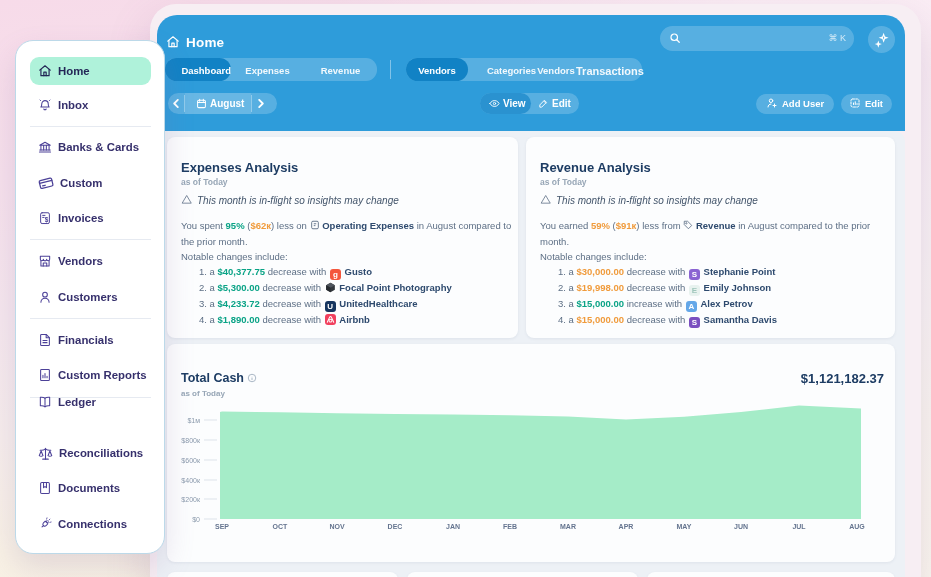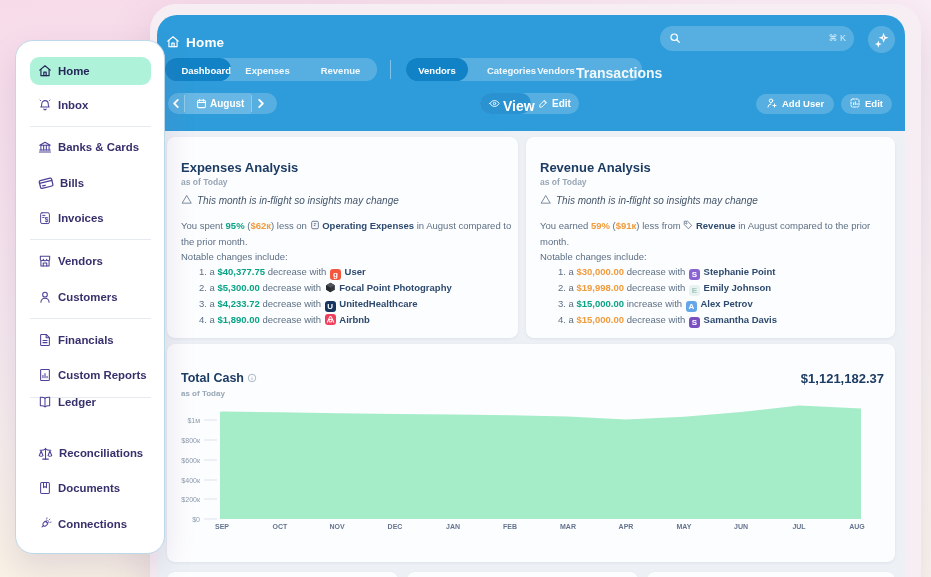--- a/index.html
+++ b/index.html
@@ -91,21 +91,21 @@
 <div class="abs seg-active" style="left:165px;top:58px;width:66px;height:23px"></div>
 <div class="abs wtxt" style="left:165px;top:64.5px;width:66px;text-align:right;font-size:9.5px">Dashboard</div>
 <div class="abs wtxt" style="left:231px;top:64.5px;width:73px;text-align:center;font-size:9.5px;color:rgba(255,255,255,0.92)">Expenses</div>
 <div class="abs wtxt" style="left:304px;top:64.5px;width:73px;text-align:center;font-size:9.5px;color:rgba(255,255,255,0.92)">Revenue</div>
 <div class="abs" style="left:390px;top:60px;width:1px;height:19px;background:rgba(255,255,255,0.4)"></div>
 <div class="hpill" style="left:406px;top:58px;width:236px;height:23px"></div>
 <div class="abs seg-active" style="left:406px;top:58px;width:62px;height:23px"></div>
 <div class="abs wtxt" style="left:406px;top:64.5px;width:62px;text-align:center;font-size:9.5px">Vendors</div>
 <div class="abs wtxt" style="left:468px;top:64.5px;width:68px;text-align:right;font-size:9.5px;color:rgba(255,255,255,0.92)">Categories</div>
 <div class="abs wtxt" style="left:536px;top:64.5px;width:40px;text-align:center;font-size:9.5px;color:rgba(255,255,255,0.92)">Vendors</div>
-<div class="abs wtxt" style="left:576px;top:64.5px;width:66px;text-align:center;font-size:14px;color:rgba(255,255,255,0.92)">Transactions</div>
+<div class="abs wtxt" style="left:576px;top:64.5px;width:66px;text-align:center;font-size:11px;color:rgba(255,255,255,0.92)">Transactions</div>
 
 <div class="hpill" style="left:168px;top:93px;width:109px;height:21px;border-radius:10.5px"></div>
 <div class="abs" style="left:184px;top:95px;width:1px;height:17px;background:rgba(255,255,255,0.35)"></div>
 <div class="abs" style="left:251px;top:95px;width:1px;height:17px;background:rgba(255,255,255,0.35)"></div>
 <div class="abs" style="left:185px;top:93px;width:66px;height:21px;background:rgba(255,255,255,0.10)"></div>
 <svg class="abs" style="left:172px;top:99px" width="8" height="9" viewBox="0 0 8 10" fill="none" stroke="#fff" stroke-width="2" stroke-linecap="round" stroke-linejoin="round">
     <path d="M6 1 2 5l4 4"></path>
   </svg>
 <svg class="abs" style="left:257px;top:99px" width="8" height="9" viewBox="0 0 8 10" fill="none" stroke="#fff" stroke-width="2" stroke-linecap="round" stroke-linejoin="round">
     <path d="m2 1 4 4-4 4"></path>
@@ -115,21 +115,21 @@
     <path d="M8 2.5V7M16 2.5V7M3.5 10h17"></path>
   </svg>
 <div class="abs wtxt" style="left:210px;top:98px;font-size:10px">August</div>
 
 <div class="hpill" style="left:480px;top:93px;width:99px;height:21px;border-radius:10.5px"></div>
 <div class="abs" style="left:480px;top:93px;width:51px;height:21px;background:#2a92d0;border-radius:10.5px"></div>
 <svg class="abs" style="left:489px;top:98px" width="11" height="11" viewBox="0 0 24 24" fill="none" stroke="#fff" stroke-width="2" stroke-linecap="round" stroke-linejoin="round">
     <path d="M2 12s3.5-6.5 10-6.5S22 12 22 12s-3.5 6.5-10 6.5S2 12 2 12Z"></path>
     <circle cx="12" cy="12" r="2.6"></circle>
   </svg>
-<div class="abs wtxt" style="left:503px;top:98px;font-size:14px">View</div>
+<div class="abs wtxt" style="left:503px;top:98px;font-size:10px">View</div>
 <svg class="abs" style="left:538px;top:98px" width="11" height="11" viewBox="0 0 24 24" fill="none" stroke="#fff" stroke-width="2" stroke-linecap="round" stroke-linejoin="round">
     <path d="M14.5 5.5 18.5 9.5 8 20H4v-4Z"></path>
     <path d="m13 7 4 4"></path>
   </svg>
 <div class="abs wtxt" style="left:552px;top:98px;font-size:10px">Edit</div>
 
 <div class="hpill" style="left:756px;top:93.5px;width:78px;height:20.5px;border-radius:10.25px"></div>
 <svg class="abs" style="left:766px;top:97px" width="12" height="12" viewBox="0 0 24 24" fill="none" stroke="#fff" stroke-width="2" stroke-linecap="round" stroke-linejoin="round">
     <circle cx="10" cy="7.5" r="3.5"></circle>
     <path d="M4 20c0-3.3 2.7-6 6-6"></path>
@@ -171,21 +171,21 @@
   <span>Banks &amp; Cards</span>
 </div>
 <div class="sideitem" style="top:169px">
   <svg width="16" height="16" viewBox="0 0 24 24" fill="none" stroke="#4c4198" stroke-width="1.9" stroke-linecap="round" stroke-linejoin="round">
       <g transform="rotate(-14 12 12)">
         <rect x="2.5" y="6.5" width="19" height="12" rx="2"></rect>
         <path d="M2.5 10.2h19"></path>
         <path d="M6 15h4"></path>
       </g>
     </svg>
-  <span>Bills</span>
+  <span>Custom</span>
 </div>
 <div class="sideitem" style="top:204px">
   <svg width="14" height="14" viewBox="0 0 24 24" fill="none" stroke="#4c4198" stroke-width="1.7" stroke-linecap="round" stroke-linejoin="round">
       <rect x="4.5" y="3" width="15" height="18.5" rx="2.5"></rect>
       <path d="M8 7.5h4M8 11h2.5"></path>
       <text x="11.5" y="19" font-family="Liberation Sans, sans-serif" font-size="11" font-weight="bold" fill="#4c4198" stroke="none">$</text>
     </svg>
   <span>Invoices</span>
 </div>
 <div class="sdiv" style="top:239px"></div>
@@ -265,21 +265,21 @@
 <div class="abs asof" style="left:181px;top:177px">as of Today</div>
 <svg class="abs" style="left:181px;top:194px" width="11" height="11" viewBox="0 0 24 24" fill="none" stroke="#64748b" stroke-width="1.8" stroke-linecap="round" stroke-linejoin="round">
     <path d="M12 4 2.5 20h19Z"></path>
   </svg>
 <div class="abs note" style="left:197px;top:195px">This month is in-flight so insights may change</div>
 <div class="abs body10" style="left:181px;top:218px;width:345px;line-height:15.6px;white-space:nowrap">You spent <span class="teal">95%</span> (<span class="orange">$62к</span>) less on <svg width="10" height="10" viewBox="0 0 24 24" fill="none" stroke="#5d6f85" stroke-width="2.2" style="vertical-align:-1px">
       <rect x="4" y="3" width="16" height="18" rx="3"></rect>
       <path d="M9 9h6M9 13.5h4"></path>
     </svg> <span class="bname">Operating Expenses</span> in August compared to<br>the prior month.<br>Notable changes include:</div>
 <div class="abs body10" style="left:199px;top:264px;line-height:15.5px">
-  1. a <span class="teal">$40,377.75</span> decrease with <span class="badge" style="background:#f4573d">g</span> <span class="bname">User</span><br>
+  1. a <span class="teal">$40,377.75</span> decrease with <span class="badge" style="background:#f4573d">g</span> <span class="bname">Gusto</span><br>
   2. a <span class="teal">$5,300.00</span> decrease with <span class="badge" style="background:#fff"><svg width="11" height="11" viewBox="0 0 24 24" style="display:block">
         <path d="M12 1.5 21.5 7v10L12 22.5 2.5 17V7Z" fill="#32373d"></path>
         <path d="M12 1.5 21.5 7 12 12.5 2.5 7Z" fill="#50565e"></path>
         <path d="M12 12.5V22.5L2.5 17V7Z" fill="#272b30"></path>
       </svg></span> <span class="bname">Focal Point Photography</span><br>
   3. a <span class="teal">$4,233.72</span> decrease with <span class="badge" style="background:#16355f">U</span> <span class="bname">UnitedHealthcare</span><br>
   4. a <span class="teal">$1,890.00</span> decrease with <span class="badge" style="background:#f1405e"><svg width="11" height="11" viewBox="0 0 24 24" style="display:block" fill="none" stroke="#fff" stroke-width="2.2" stroke-linecap="round">
         <path d="M5 18c2-4.5 4.5-9.5 5.7-11.8.6-1.2 2-1.2 2.6 0C14.5 8.5 17 13.5 19 18"></path>
         <circle cx="12" cy="14.5" r="3.2"></circle>
       </svg></span> <span class="bname">Airbnb</span>

